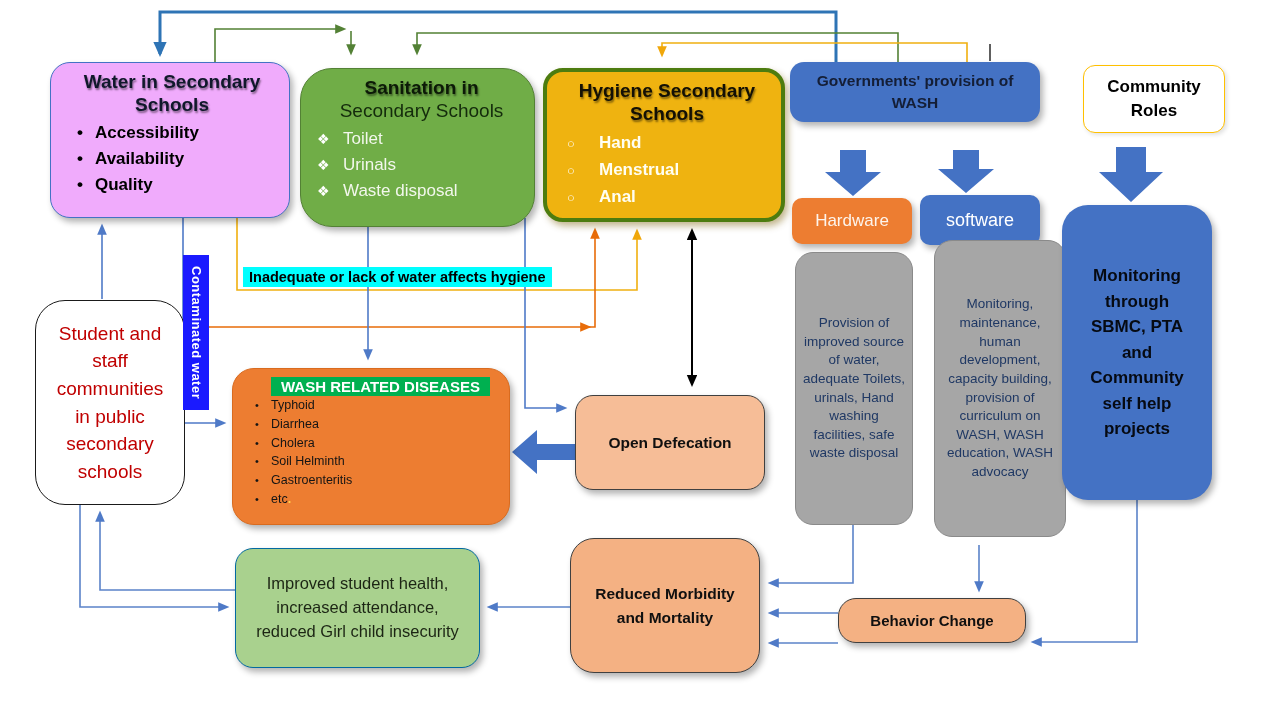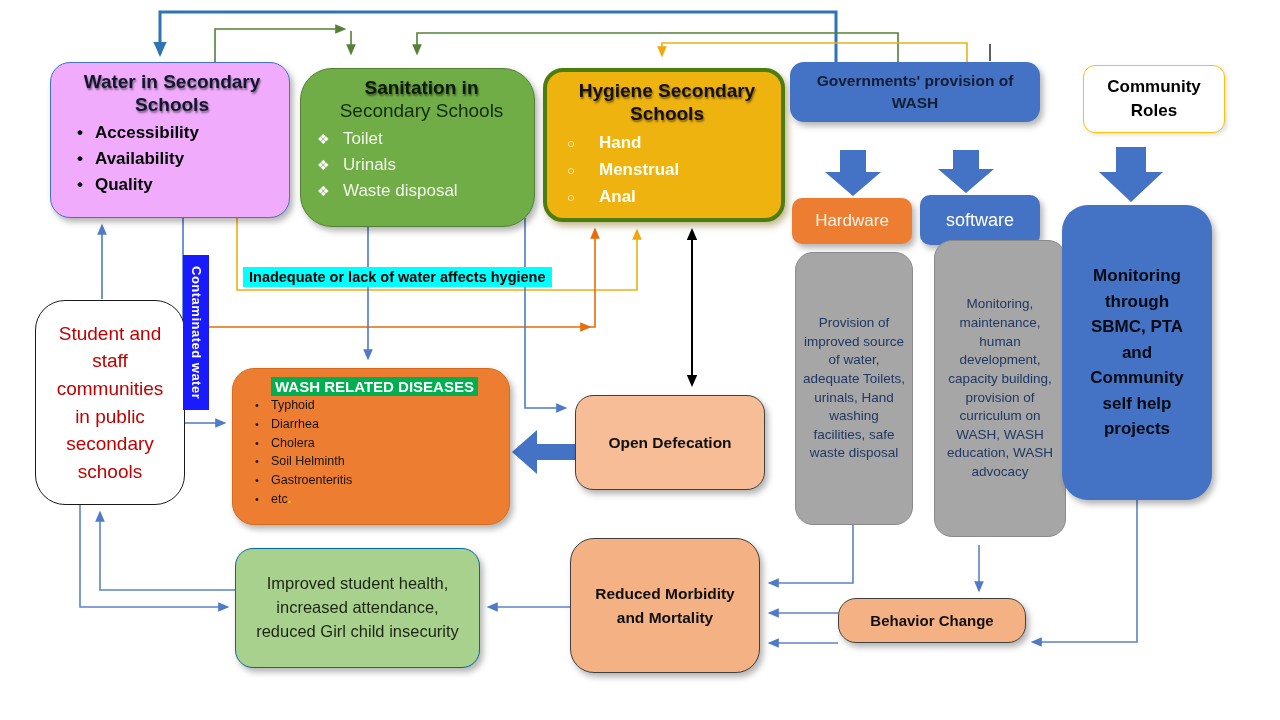--- a/index.html
+++ b/index.html
@@ -56,21 +56,21 @@
        font-size:17px;font-weight:bold;color:#060a12;line-height:1.5;padding:0 14px;}
 
   
   .student{left:35px;top:300px;width:150px;height:205px;background:#fff;border:1.6px solid #1a1a1a;
        border-radius:30px;display:flex;align-items:center;justify-content:center;text-align:center;
        font-size:19px;color:#c00000;line-height:1.45;padding:0 12px;overflow-wrap:break-word;}
 
   .diseases{left:232px;top:368px;width:278px;height:157px;background:#ed7d31;border:1px solid #d96b1f;
        border-radius:22px;padding:8px 8px 0 10px;}
   .diseases .title{display:inline-block;background:#00b050;color:#ffffff;font-weight:bold;font-size:15px;
-       padding:1px 4px;margin-left:28px;}
+       padding:1px 10px;margin-left:28px;}
   .diseases li{font-size:12.5px;color:#141414;line-height:1.5;}
   .diseases .b{width:28px;flex:0 0 28px;text-align:center;font-size:11px;}
   .diseases .dot{color:#ffd34d;font-weight:bold;}
 
   .peach{background:#f4b183;border:1px solid #404040;display:flex;align-items:center;justify-content:center;
        text-align:center;font-weight:bold;color:#101010;}
   .opendef{left:575px;top:395px;width:190px;height:95px;border-radius:18px;font-size:15.5px;background:#f6bd97;}
   .reduced{left:570px;top:538px;width:190px;height:135px;border-radius:24px;font-size:15.5px;line-height:1.5;padding:0 20px;}
   .behavior{left:838px;top:598px;width:188px;height:45px;border-radius:18px;font-size:15px;}
 

